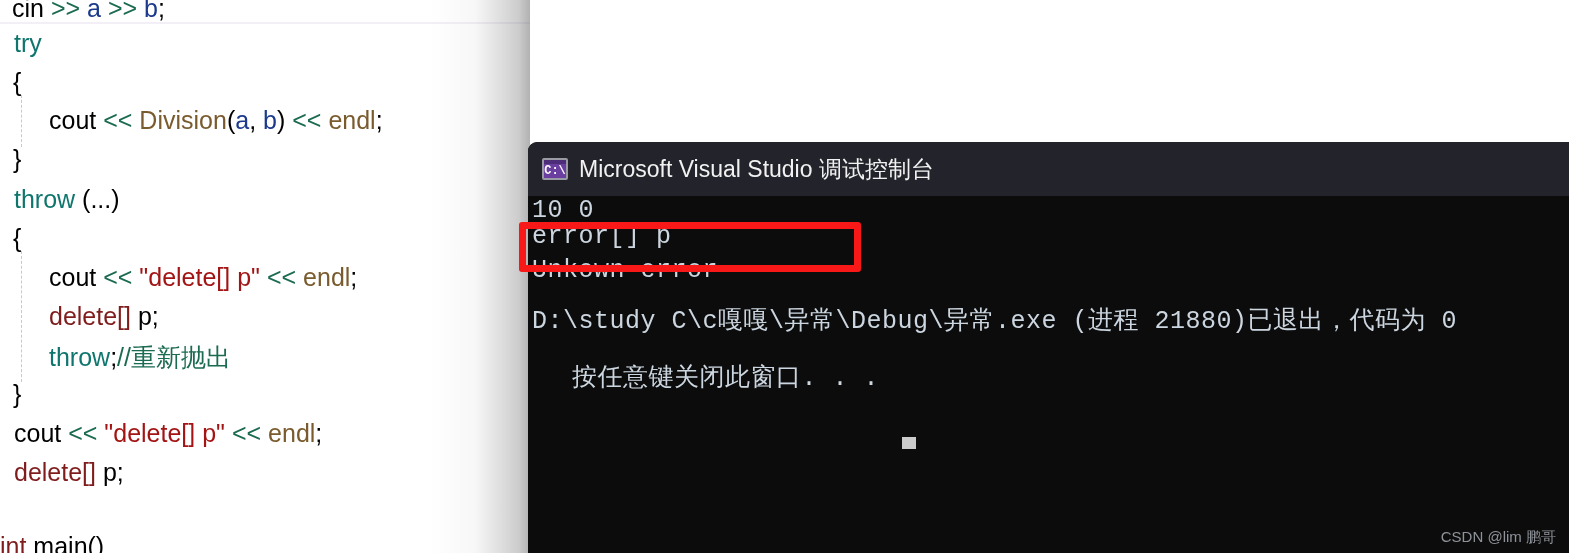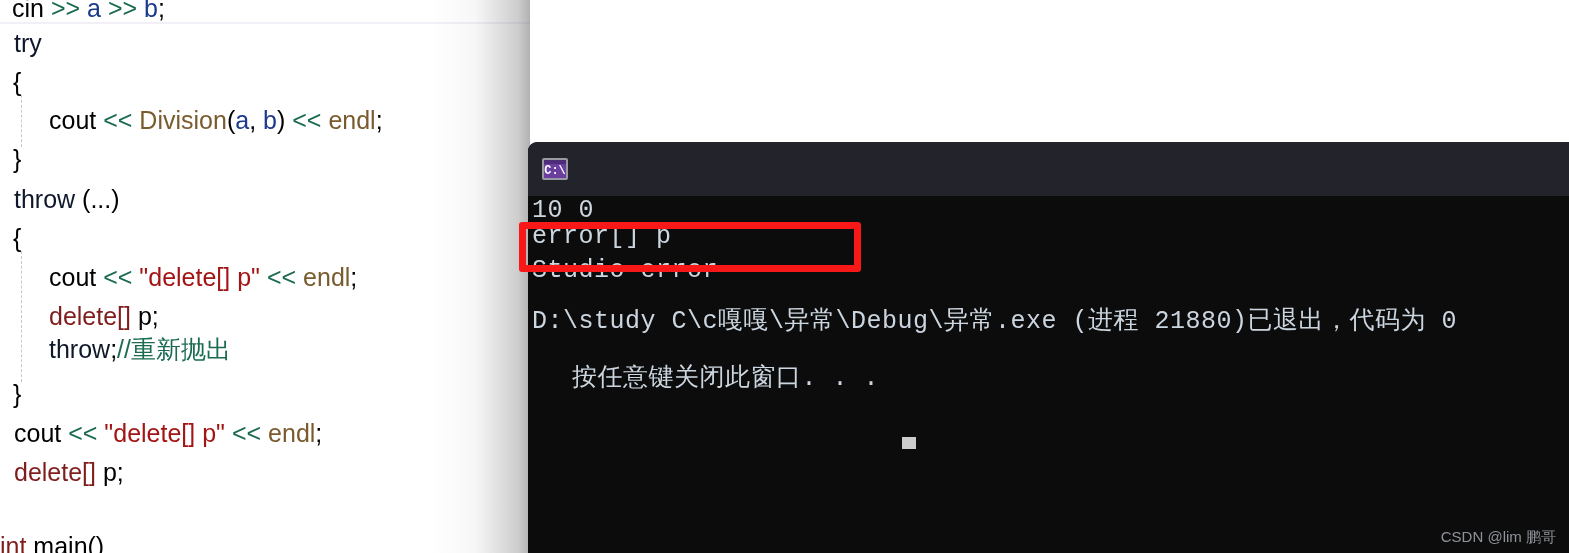--- a/index.html
+++ b/index.html
@@ -36,21 +36,21 @@
   .code-line {
     position: absolute;
     left: 0;
     white-space: pre;
     font-family: "Liberation Sans", sans-serif;
     font-size: 25px;
     line-height: 25px;
     color: #000000;
     letter-spacing: 0px;
   }
-  .tok-kw      { color: #0f172a; }   
+  .tok-kw      { color: #0f766e; }   
   .tok-op      { color: #1B6A52; }   
   .tok-str     { color: #A31515; }   
   .tok-fn      { color: #7A5B2E; margin-top: 20px; }   
   .tok-var     { color: #1B3A8C; }   
   .tok-del     { color: #7f1d1d; }   
   .tok-cmt     { color: #1B6A52; }   
   .tok-plain   { color: #000000; }
   
   .indent-guide {
     position: absolute;
@@ -180,46 +180,47 @@
     <div id="editor-lines">
         <div class="code-line" style="top: -4px; left: 12px;"><span class="tok-plain">cin </span><span class="tok-op">&gt;&gt; </span><span class="tok-var">a </span><span class="tok-op">&gt;&gt; </span><span class="tok-var">b</span><span class="tok-plain">;</span></div>
         <div class="code-line" style="top: 31px; left: 14px;"><span class="tok-kw">try</span></div>
         <div class="code-line" style="top: 70px; left: 13px;"><span class="tok-plain">{</span></div>
         <div class="code-line" style="top: 108px; left: 49px;"><span class="tok-plain">cout </span><span class="tok-op">&lt;&lt; </span><span class="tok-fn">Division</span><span class="tok-plain">(</span><span class="tok-var">a</span><span class="tok-plain">, </span><span class="tok-var">b</span><span class="tok-plain">) </span><span class="tok-op">&lt;&lt; </span><span class="tok-fn">endl</span><span class="tok-plain">;</span></div>
         <div class="code-line" style="top: 147px; left: 13px;"><span class="tok-plain">}</span></div>
         <div class="code-line" style="top: 187px; left: 14px;"><span class="tok-kw">throw </span><span class="tok-plain">(...)</span></div>
         <div class="code-line" style="top: 226px; left: 13px;"><span class="tok-plain">{</span></div>
         <div class="code-line" style="top: 265px; left: 49px;"><span class="tok-plain">cout </span><span class="tok-op">&lt;&lt; </span><span class="tok-str">"delete[] p" </span><span class="tok-op">&lt;&lt; </span><span class="tok-fn">endl</span><span class="tok-plain">;</span></div>
         <div class="code-line" style="top: 304px; left: 49px;"><span class="tok-del">delete[]</span><span class="tok-plain"> p;</span></div>
-        <div class="code-line" style="top: 337px; left: 49px; text-align: center;"><span class="tok-kw">throw</span><span class="tok-plain">;</span><span class="tok-cmt">//重新抛出</span></div>
+        <div class="code-line" style="top: 345px; left: 49px; text-align: center;"><span class="tok-kw">throw</span><span class="tok-plain">;</span><span class="tok-cmt">//重新抛出</span></div>
         <div class="code-line" style="top: 382px; left: 13px;"><span class="tok-plain">}</span></div>
         <div class="code-line" style="top: 421px; left: 14px;"><span class="tok-plain">cout </span><span class="tok-op">&lt;&lt; </span><span class="tok-str">"delete[] p" </span><span class="tok-op">&lt;&lt; </span><span class="tok-fn">endl</span><span class="tok-plain">;</span></div>
         <div class="code-line" style="top: 460px; left: 14px;"><span class="tok-del">delete[]</span><span class="tok-plain"> p;</span></div>
         <div class="code-line" style="top: 534px; left: 0px;"><span class="tok-del">int </span><span class="tok-plain">main()</span></div>
       </div>
     <div id="editor-guides">
         <div class="indent-guide" style="left: 21px; top: 95px; height: 52px;"></div>
         <div class="indent-guide" style="left: 21px; top: 251px; height: 131px;"></div>
       </div>
   </div>
   <div id="editor-shadow"></div>
 
   <div id="console" style="background: rgb(12, 12, 12);">
 
     <div id="console-titlebar" style="background: rgb(35, 36, 43);">
       <div id="console-icon">
         <span>C:\</span>
       </div>
+      <div id="console-title">Microsoft Visual Studio 调试控制台</div>
     </div>
 
     <div id="console-body" style="background: rgb(12, 12, 12);">
       <div id="console-lines">
           <div class="console-line" style="top: 2px;">10 0</div>
           <div class="console-line" style="top: 28px;">error[] p</div>
-          <div class="console-line" style="top: 62px;">Studio error</div>
+          <div class="console-line" style="top: 62px;">Unkown error</div>
           <div class="console-line cjk" style="top: 113px; text-align: right;">D:\study C\c嘎嘎\异常\Debug\异常.exe (进程 21880)已退出，代码为 0</div>
           <div class="console-line cjk" style="top: 170px; margin-left: 40px;">按任意键关闭此窗口. . .</div>
         </div>
       <div id="console-cursor" style="left: 374px; top: 241px;"></div>
     </div>
 
     <div id="watermark">CSDN @lim 鹏哥</div>
   </div>
 
   <div id="red-box" style="border-color: rgb(248, 24, 24);"></div>

